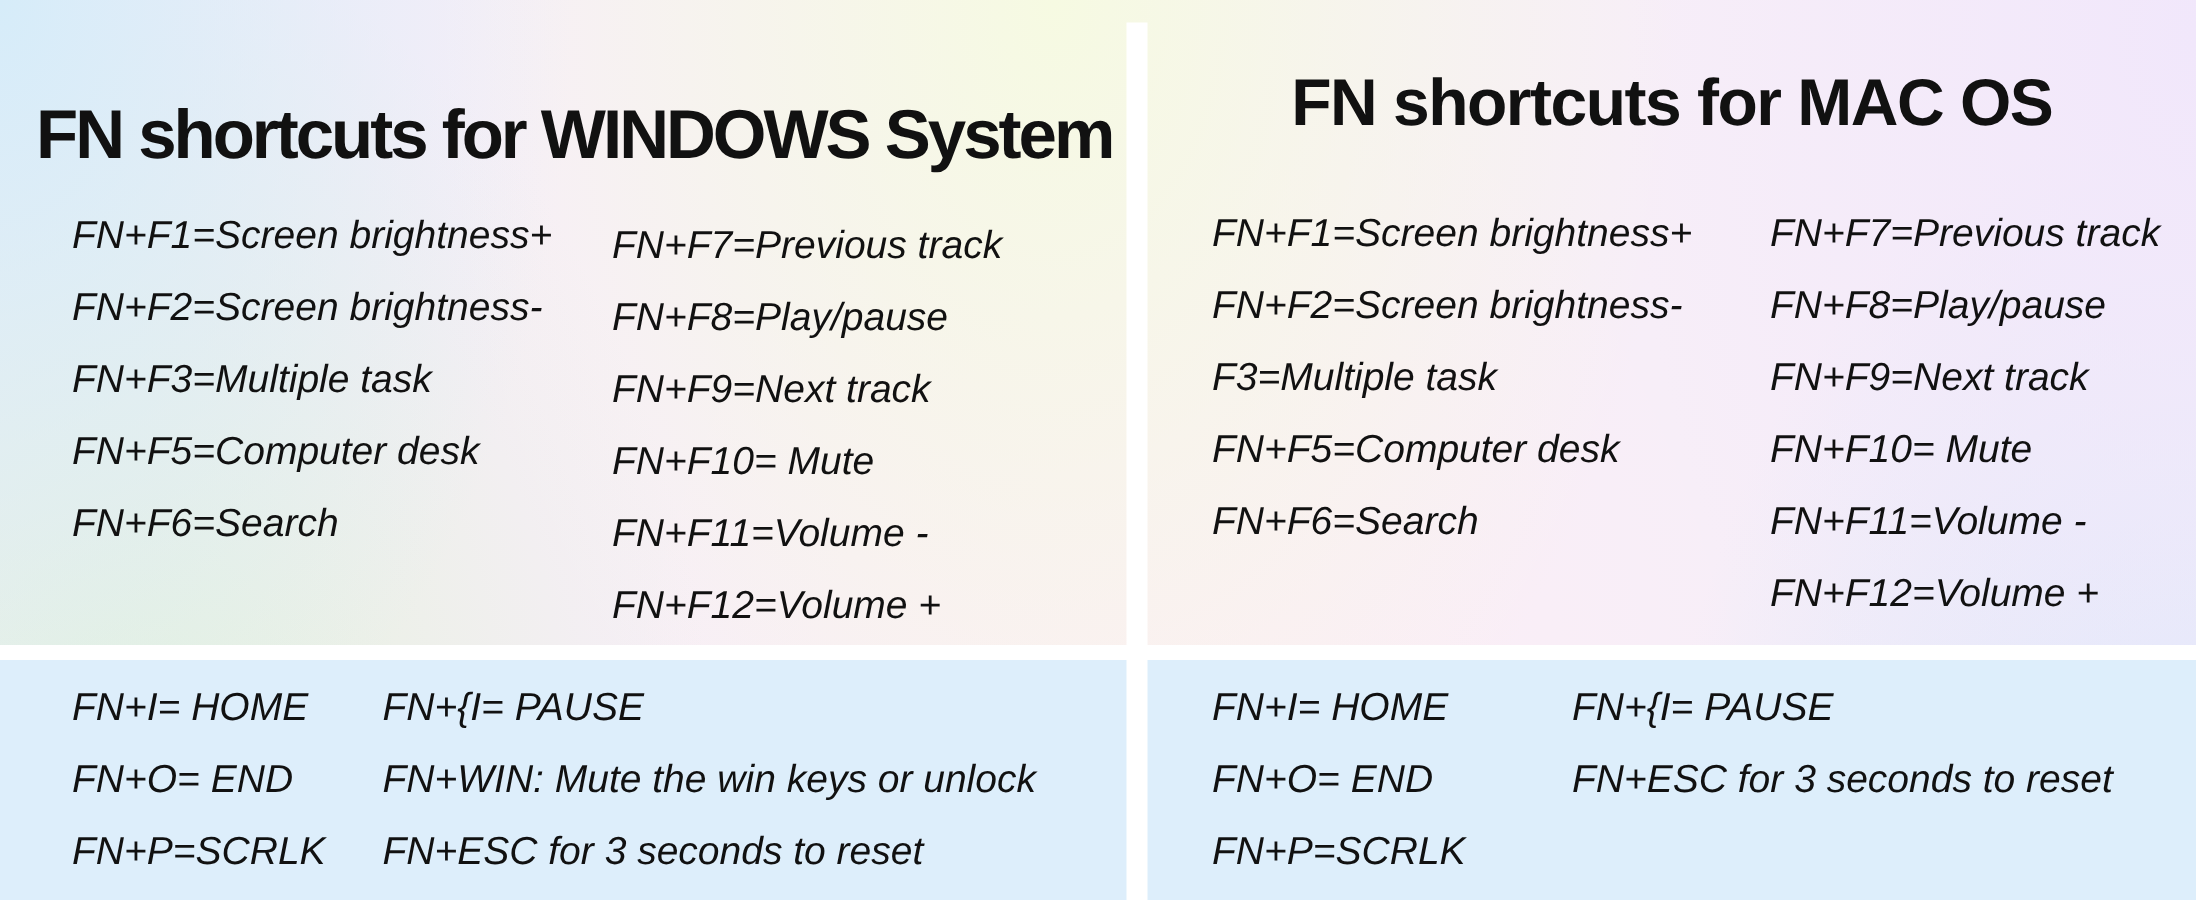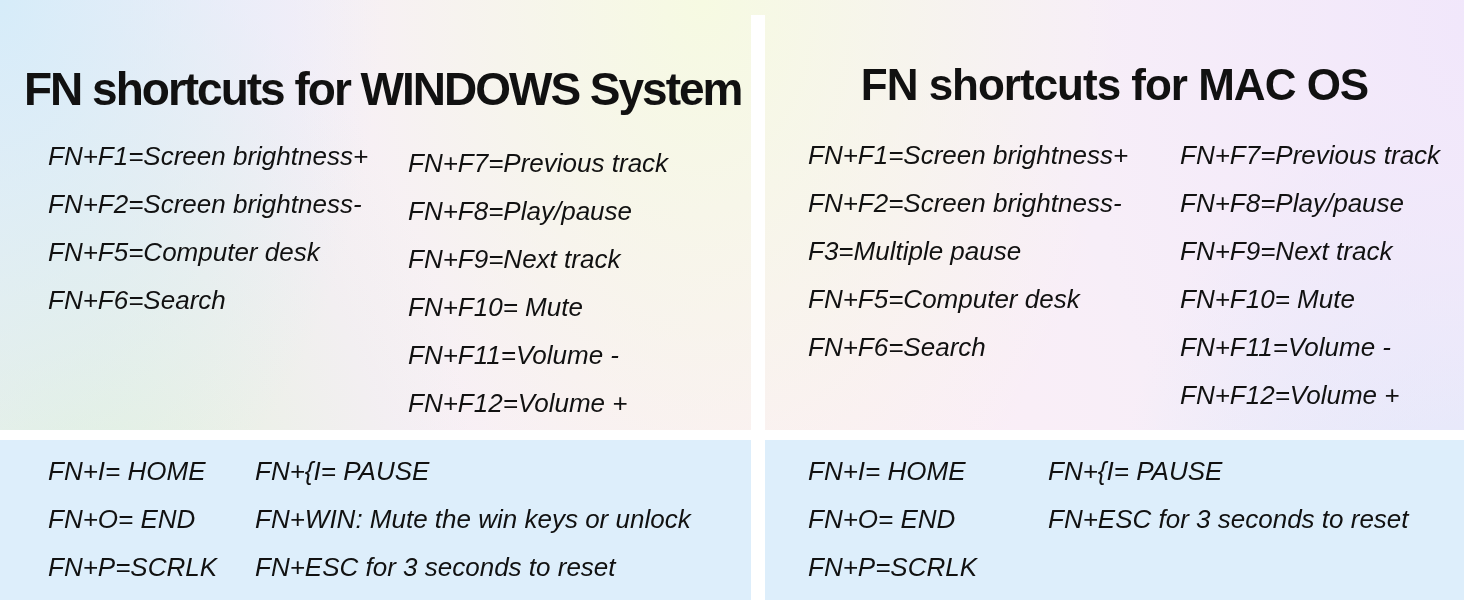--- a/index.html
+++ b/index.html
@@ -40,21 +40,21 @@
   
   .panel-title{
     position:absolute;
     font-weight:bold;
     font-size:46px;
     letter-spacing:-2px;
     white-space:nowrap;
     color:var(--text);
   }
   .title-windows{left:24px;top:62px;}
-  .title-mac{left:765px;top:60px;width:699px;text-align:center;letter-spacing:-1px;font-size:44px;}
+  .title-mac{left:765px;top:44px;width:699px;text-align:center;letter-spacing:-1px;font-size:44px;}
   
   .col{position:absolute;white-space:nowrap;font-size:26px;font-style:italic;}
   .col .row{height:48px;line-height:48px;}
   .win-fn-left   {left:48px;  top:132px;}
   .win-fn-right  {left:408px; top:139px;}
   .win-extra-left{left:48px;  top:447px;}
   .win-extra-right{left:255px;top:447px;}
   .mac-fn-left   {left:808px; top:131px;}
   .mac-fn-right  {left:1180px;top:131px;}
   .mac-extra-left{left:808px; top:447px;}
@@ -69,20 +69,21 @@
 
   <div class="h-gap"></div>
   <div class="v-gap"></div>
 
   <div>
     <div class="panel-title title-windows">FN shortcuts for WINDOWS System</div>
 
     <div class="col win-fn-left">
       <div class="row">FN+F1=Screen brightness+</div>
       <div class="row">FN+F2=Screen brightness-</div>
+      <div class="row">FN+F3=Multiple task</div>
       <div class="row">FN+F5=Computer desk</div>
       <div class="row">FN+F6=Search</div>
     </div>
 
     <div class="col win-fn-right">
       <div class="row">FN+F7=Previous track</div>
       <div class="row">FN+F8=Play/pause</div>
       <div class="row">FN+F9=Next track</div>
       <div class="row">FN+F10= Mute</div>
       <div class="row">FN+F11=Volume -</div>
@@ -101,21 +102,21 @@
       <div class="row">FN+ESC for 3 seconds to reset</div>
     </div>
   </div>
 
   <div>
     <div class="panel-title title-mac">FN shortcuts for MAC OS</div>
 
     <div class="col mac-fn-left">
       <div class="row">FN+F1=Screen brightness+</div>
       <div class="row">FN+F2=Screen brightness-</div>
-      <div class="row">F3=Multiple pause</div>
+      <div class="row">F3=Multiple task</div>
       <div class="row">FN+F5=Computer desk</div>
       <div class="row">FN+F6=Search</div>
     </div>
 
     <div class="col mac-fn-right">
       <div class="row">FN+F7=Previous track</div>
       <div class="row">FN+F8=Play/pause</div>
       <div class="row">FN+F9=Next track</div>
       <div class="row">FN+F10= Mute</div>
       <div class="row">FN+F11=Volume -</div>

